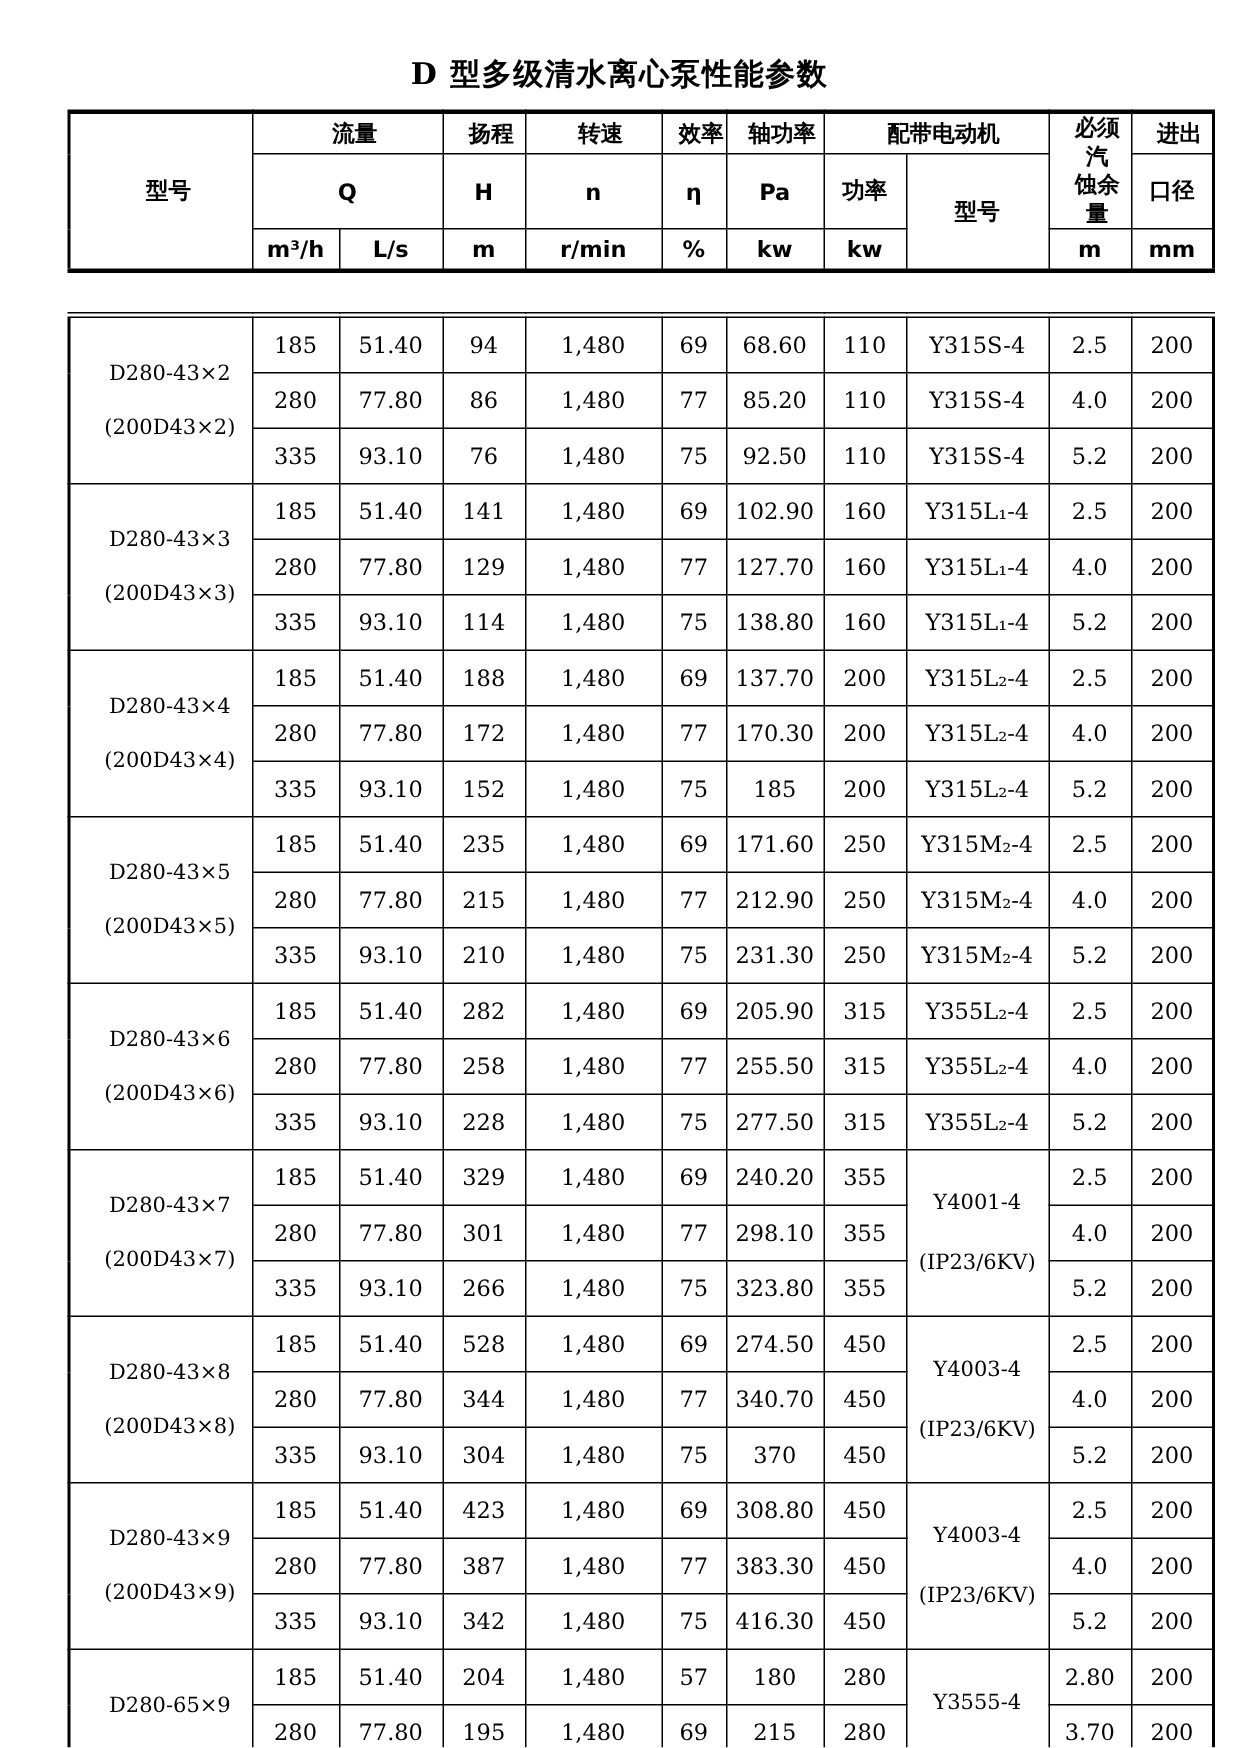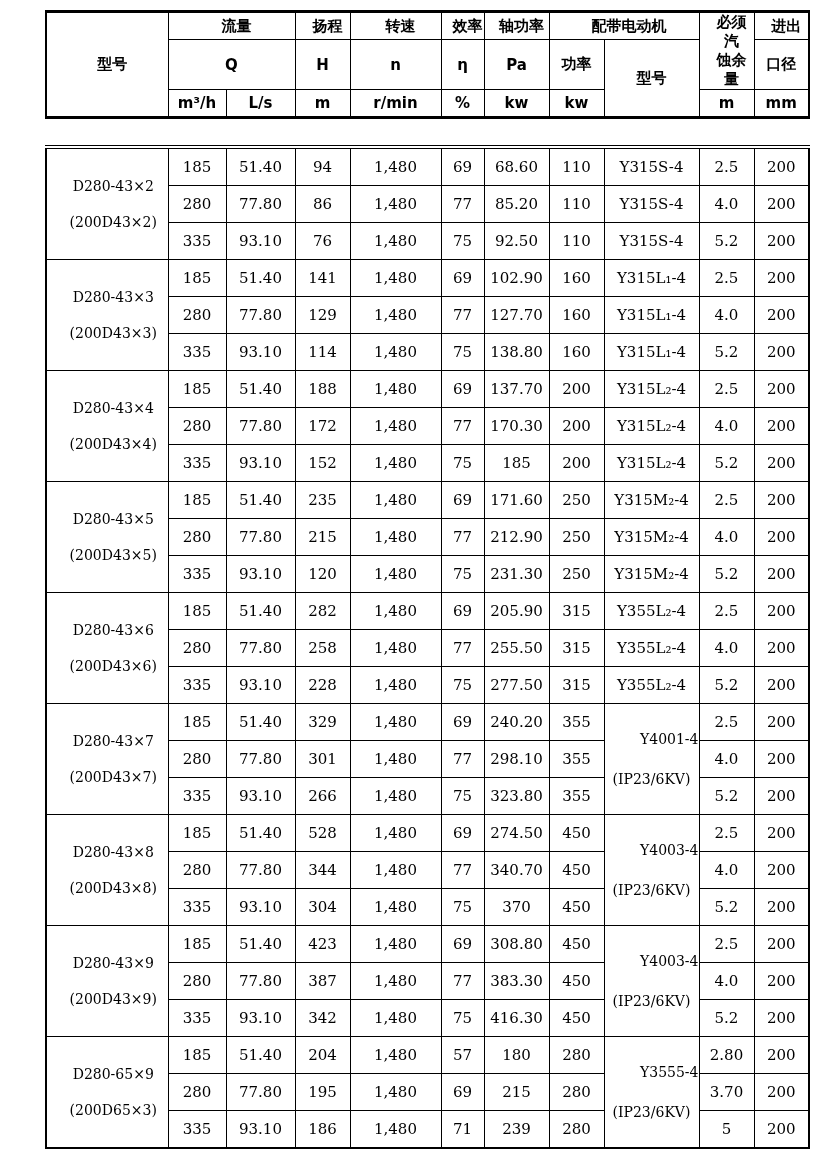--- a/index.html
+++ b/index.html
@@ -70,27 +70,28 @@
     font-size: 14px;
     line-height: 18px;
     padding-left: 12px;
   }
   .model-cell .model-line-1 { margin-bottom: 18px; }
   .motor-cell { font-size: 14px; }
   .motor-merged-cell div {
     font-size: 14px;
     line-height: 18px;
   }
-  .motor-merged-cell .motor-line-1 { margin-bottom: 22px; text-align: right; }
+  .motor-merged-cell .motor-line-1 { margin-bottom: 22px; }
 </style>
 </head>
 <body>
 
 <div class="page">
 
+  <div class="doc-title">D 型多级清水离心泵性能参数</div>
 
   <div class="tables-wrap">
 
     <table class="spec-table-header">
       <colgroup>
         <col style="width:122px">
           <col style="width:58px">
           <col style="width:69px">
         <col style="width:55px">
           <col style="width:91px">
@@ -299,21 +300,21 @@
             <td>77</td>
             <td>212.90</td>
             <td>250</td>
             <td class="motor-cell">Y315M₂-4</td>
             <td>4.0</td>
             <td>200</td>
           </tr>
           <tr>
             <td>335</td>
             <td>93.10</td>
-            <td>120</td>
+            <td>210</td>
             <td>1,480</td>
             <td>75</td>
             <td>231.30</td>
             <td>250</td>
             <td class="motor-cell">Y315M₂-4</td>
             <td>5.2</td>
             <td>200</td>
           </tr>
           <tr>
             <td class="model-cell" rowspan="3">

